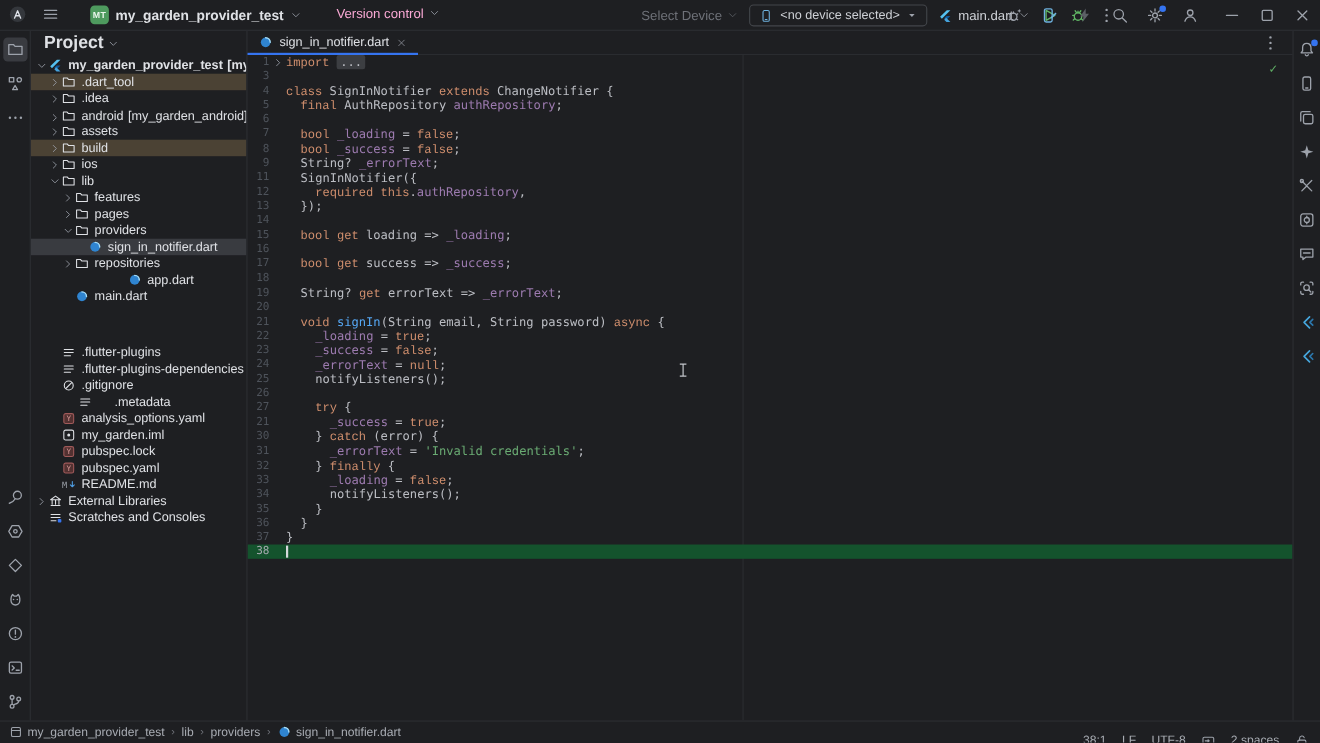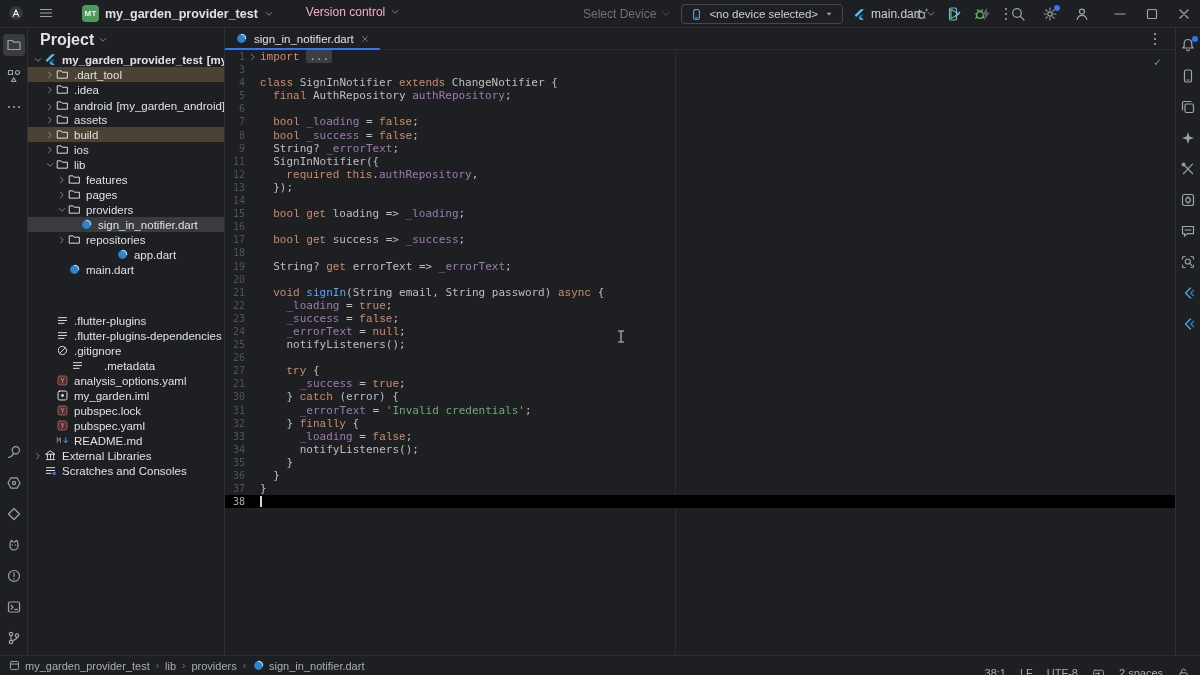--- a/index.html
+++ b/index.html
@@ -59,21 +59,21 @@
   .editor { flex:1; display:flex; flex-direction:column; min-width:0; position:relative; }
   .tabbar { height:22px; display:flex; align-items:center; border-bottom:1px solid #2a2c30; position:relative; }
   .tab { height:22px; display:flex; align-items:center; gap:6px; padding:0 10px; position:relative; }
   .tab-label { font-size:11.5px; color:#dfe1e5; }
   .tab-underline { position:absolute; left:0; right:0; bottom:0; height:2px; background:var(--accent); }
   .tab-close { color:#8a8e96; }
   .tabbar-more { position:absolute; right:12px; color:#9da2ab; }
   .codewrap { position:relative; flex:1; overflow:hidden; font-family:"DejaVu Sans Mono", monospace; font-size:11px; }
   .guide { position:absolute; left:450px; top:0; bottom:0; width:1px; background:#2b2d30; }
   .crow { display:flex; height:13.1px; line-height:13.1px; position:relative; }
-  .crow.current { background:#000000; }
+  .crow.current { background:#14532d; }
   .gut { width:20px; flex:none; text-align:right; color:#4e535b; font-size:10px; }
   .crow.current .gut { color:#a9abb2; }
   .foldcol { width:15px; flex:none; display:flex; align-items:center; justify-content:center; color:#9da2ab; }
   .codespan { white-space:pre; }
   .tk-k { color:var(--kw);font-family:Liberation Mono, monospace; } .tk-f { color:var(--fld); } .tk-s { color:var(--str); }
   .tk-m { color:var(--mth); } .tk-t, .tk-c { color:var(--txt); }
   .tk-o { background:#3c3e42; border-radius:2px; padding:0 3px; color:#bcbec4; }
   .caret { position:absolute; left:35px; top:1px; width:1.5px; height:11px; background:#d6d8dc; }
   .editor-check { position:absolute; top:6px; right:14px; color:#5fad65; font-size:12px; line-height:1; }
   .pointer { position:absolute; left:617px; top:330px; color:#c2c5ca; }

